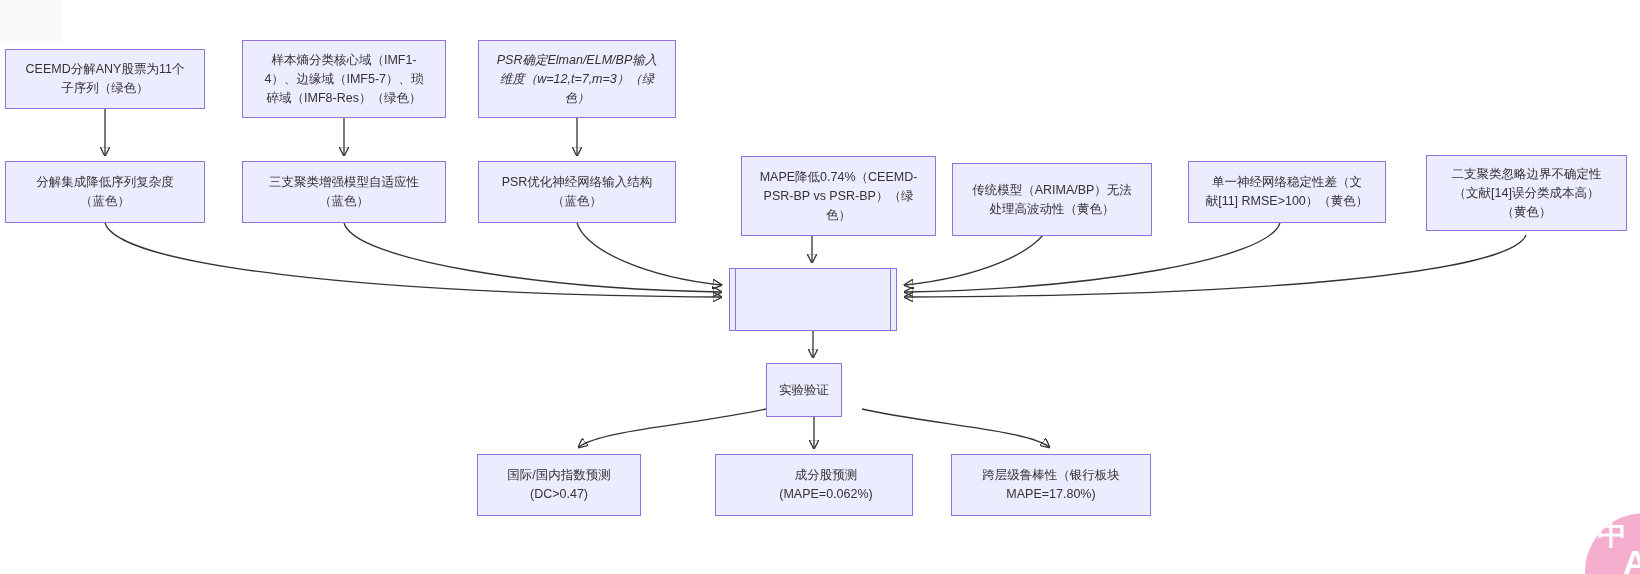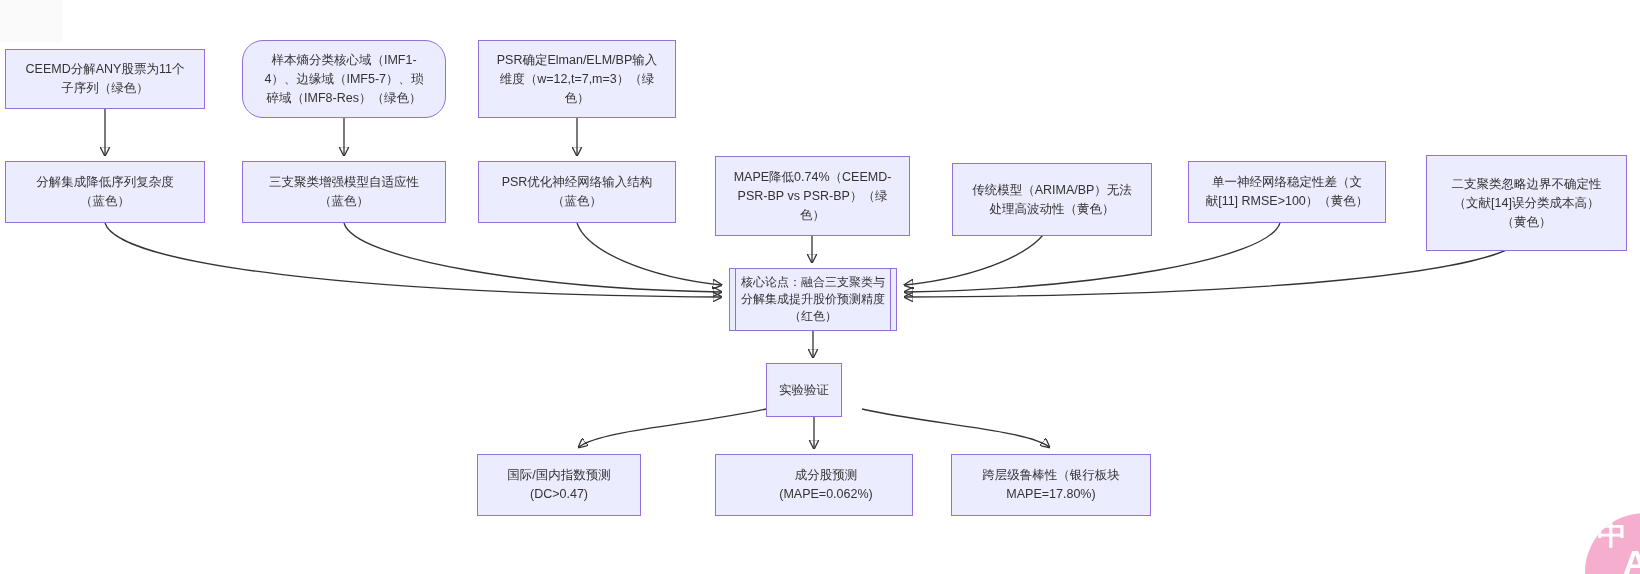--- a/index.html
+++ b/index.html
@@ -65,56 +65,53 @@
   <path d="M1526,235 C1512,272 1270,296 905,297" marker-end="url(#arrow)"></path>
   <path d="M813,331 L813,357" marker-end="url(#arrow)"></path>
   <path d="M766,409 C700,424 600,430 579,447" marker-end="url(#arrow)"></path>
   <path d="M814,417 L814,448" marker-end="url(#arrow)"></path>
   <path d="M862,409 C928,424 1028,430 1049,447" marker-end="url(#arrow)"></path>
 </svg>
 
 <div class="node" style="left:5px;top:49px;width:200px;height:60px;">CEEMD分解ANY股票为11个
 子序列（绿色）</div>
 
-<div class="node" style="left:242px;top:40px;width:204px;height:78px;border-radius:21px;">样本熵分类核心域（IMF1-
+<div class="node" style="left:242px;top:40px;width:204px;height:78px;">样本熵分类核心域（IMF1-
 4）、边缘域（IMF5-7）、琐
 碎域（IMF8-Res）（绿色）</div>
 
-<div class="node" style="left:478px;top:40px;width:198px;height:78px;">PSR确定Elman/ELM/BP输入
+<div class="node" style="left:478px;top:40px;width:198px;height:78px;font-style:italic;">PSR确定Elman/ELM/BP输入
 维度（w=12,t=7,m=3）（绿
 色）</div>
 
 <div class="node" style="left:5px;top:161px;width:200px;height:62px;">分解集成降低序列复杂度
 （蓝色）</div>
 
 <div class="node" style="left:242px;top:161px;width:204px;height:62px;">三支聚类增强模型自适应性
 （蓝色）</div>
 
 <div class="node" style="left:478px;top:161px;width:198px;height:62px;">PSR优化神经网络输入结构
 （蓝色）</div>
 
-<div class="node" style="left:715px;top:156px;width:195px;height:80px;">MAPE降低0.74%（CEEMD-
+<div class="node" style="left:741px;top:156px;width:195px;height:80px;">MAPE降低0.74%（CEEMD-
 PSR-BP vs PSR-BP）（绿
 色）</div>
 
 <div class="node" style="left:952px;top:163px;width:200px;height:73px;">传统模型（ARIMA/BP）无法
 处理高波动性（黄色）</div>
 
 <div class="node" style="left:1188px;top:161px;width:198px;height:62px;">单一神经网络稳定性差（文
 献[11] RMSE&gt;100）（黄色）</div>
 
-<div class="node" style="left:1426px;top:155px;width:201px;height:96px;">二支聚类忽略边界不确定性
+<div class="node" style="left:1426px;top:155px;width:201px;height:76px;">二支聚类忽略边界不确定性
 （文献[14]误分类成本高）
 （黄色）</div>
 
 <div class="node subroutine" style="left:729px;top:268px;width:168px;height:63px;">
   <span class="inner-lines"></span>
-  <span>核心论点：融合三支聚类与
-分解集成提升股价预测精度
-（红色）</span>
 </div>
 
 <div class="node" style="left:766px;top:363px;width:76px;height:54px;">实验验证</div>
 
 <div class="node" style="left:477px;top:454px;width:164px;height:62px;">国际/国内指数预测
 (DC&gt;0.47)</div>
 
 <div class="node" style="left:715px;top:454px;width:198px;height:62px;padding-left:32px;">成分股预测
 (MAPE=0.062%)</div>
 

